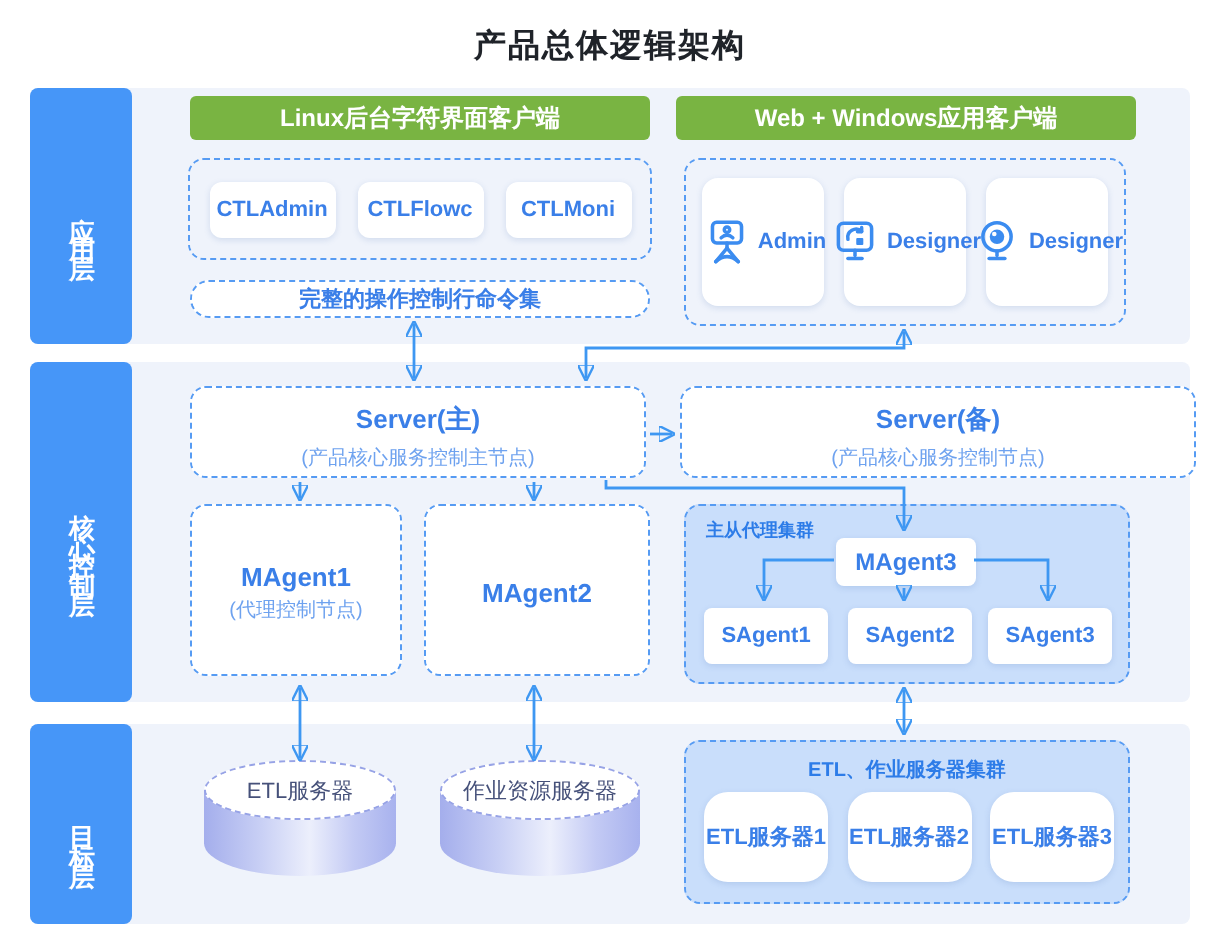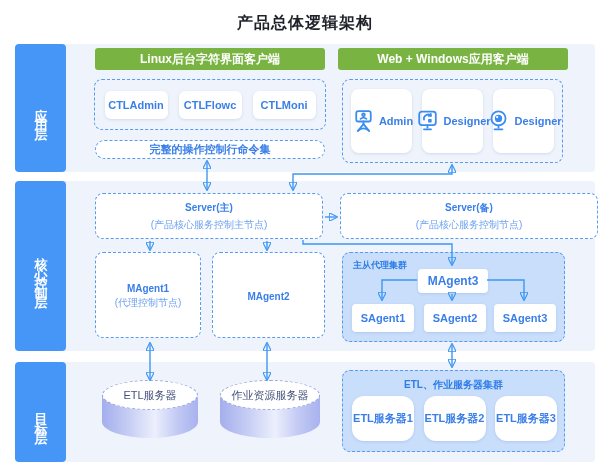--- a/index.html
+++ b/index.html
@@ -53,21 +53,21 @@
     width:61px; height:64px; background:#ffffff; border-radius:8px;
     box-shadow:0 1px 3px rgba(70,110,180,.18);
     display:flex; flex-direction:row; align-items:center; justify-content:center;
     gap:2px; color:#3a7fe8; font-size:11px; font-weight:600;
   }
   .app-node svg { display:block; }
   
   .server-node { background:#ffffff; text-align:center; }
   .server-main   { left:80px;  top:12px; width:228px; height:46px; }
   .server-backup { left:325px; top:12px; width:258px; height:46px; }
-  .node-title { display:block; font-size:10px; font-weight:600; color:#3a7fe8; margin-top:7px; }
+  .node-title { display:block; font-size:13px; font-weight:600; color:#3a7fe8; margin-top:7px; }
   .node-sub   { display:block; font-size:10px; color:#6ea2ef; margin-top:3px; }
   .magent {
     background:#ffffff; display:flex; flex-direction:column;
     align-items:center; justify-content:center;
   }
   .magent .node-title, .magent .node-sub { margin-top:2px; }
   .magent1 { left:80px;  top:71px; width:106px; height:86px; }
   .magent2 { left:197px; top:71px; width:113px; height:86px; }
   .cluster { background:#c9defb; }
   .agent-cluster { left:327px; top:71px; width:223px; height:90px; }

